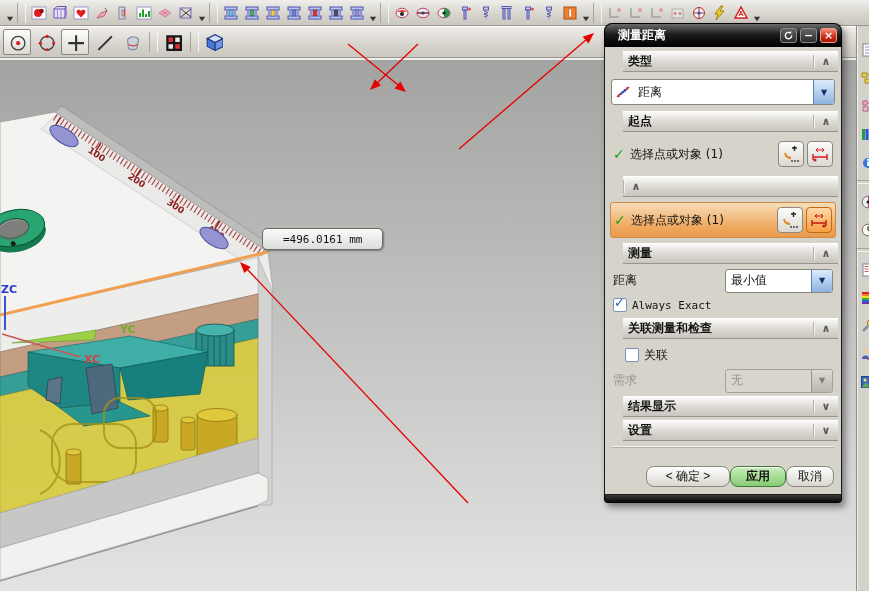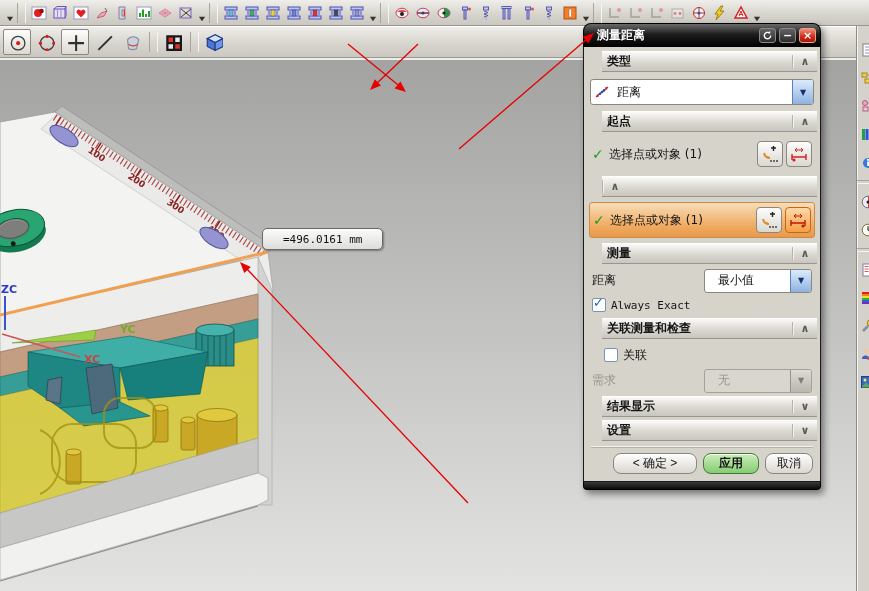--- a/index.html
+++ b/index.html
@@ -36,21 +36,21 @@
   #modelsvg,#annosvg{position:absolute;top:0;left:0;width:869px;height:591px;pointer-events:none;}
   #modelsvg{z-index:2;} #annosvg{z-index:20;}
 
   
   #measuretip{position:absolute;left:262px;top:228px;z-index:8;
       font-family:"DejaVu Sans Mono","Liberation Mono",monospace;font-size:11px;color:#111;
       background:linear-gradient(#fbfbfa,#dddddb);border:1px solid #6a6a66;border-radius:5px;
       padding:4px 20px 3px;box-shadow:1px 1px 2px rgba(0,0,0,.35);white-space:nowrap;}
 
   
-  #dlg{position:absolute;left:583px;top:23px;width:238px;z-index:10;
+  #dlg{position:absolute;left:604px;top:23px;width:238px;z-index:10;
        box-shadow:3px 4px 7px rgba(0,0,0,.45);border-radius:8px 8px 3px 3px;}
   #dlg-title{height:24px;background:linear-gradient(#6a6a6a,#1c1c1c 45%,#000);
        border:1px solid #000;border-bottom:none;border-radius:8px 8px 0 0;
        color:#fff;font-size:12px;font-weight:bold;display:flex;align-items:center;
        padding:0 4px 0 13px;box-sizing:border-box;}
   #dlg-title .spacer{flex:1;}
   .titlebtn{width:17px;height:15px;margin-left:3px;border-radius:3px;border:1px solid #8a8a8a;
        display:flex;align-items:center;justify-content:center;font-size:11px;line-height:1;
        color:#fff;background:linear-gradient(#636363,#2c2c2c);box-sizing:border-box;}
   .titlebtn.close{background:linear-gradient(#f09078,#cc2a1a 60%,#a81808);border-color:#e8a090;font-weight:bold;}
@@ -80,32 +80,32 @@
   .minibtn{width:24px;height:24px;margin-left:3px;border:1px solid #8a877f;border-radius:4px;
         background:linear-gradient(#fdfdfc,#dbd8d1);display:flex;align-items:center;justify-content:center;}
   .minibtn svg{width:18px;height:18px;}
   .minibtn.active{background:linear-gradient(#ffd9a8,#f5a045);border-color:#c06818;}
 
   .formrow{display:flex;align-items:center;margin:5px 5px 4px;height:23px;}
   .formrow .flabel{flex:1;font-size:12px;color:#141414;}
   .formrow .flabel.gray{color:#98948d;}
   .combo{width:106px;height:22px;border:1px solid #8a877f;border-radius:3px;background:#fff;
         display:flex;align-items:center;overflow:hidden;}
-  .combo .txt{flex:1;font-size:12px;padding-left:13px;color:#111;}
+  .combo .txt{flex:1;font-size:12px;padding-left:5px;color:#111;}
   .combo.gray{background:#d9d6cf;border-color:#a6a29b;}
   .combo.gray .txt{color:#98948d;}
   .cbrow{display:flex;align-items:center;margin:2px 5px 4px;height:18px;}
   .cbox{width:12px;height:12px;border:1px solid #7d92b4;background:#fff;border-radius:2px;
         position:relative;margin-right:5px;flex:0 0 auto;}
   .cbox .mark{position:absolute;left:0px;top:-4px;font-size:13px;font-weight:bold;color:#1a63c8;}
   .cblabel{font-size:12px;color:#141414;}
   .cblabel.mono{font-family:"DejaVu Sans Mono","Liberation Mono",monospace;font-size:11px;}
 
-  .btnbar{display:flex;justify-content:flex-end;align-items:center;gap:6px;
-        margin:6px 4px 7px;padding-top:5px;border-top:1px solid #b3b0a9;box-shadow:0 -1px 0 #f2f1ee;}
+  .btnbar{display:flex;justify-content:flex-end;align-items:center;gap:0;
+        margin:6px 4px 7px;padding-top:18px;border-top:1px solid #b3b0a9;box-shadow:0 -1px 0 #f2f1ee;}
   .dlgbtn{height:21px;border:1px solid #8a877f;border-radius:8px;font-size:12px;color:#141414;
         background:linear-gradient(#fefefe,#dad7d0);display:flex;align-items:center;justify-content:center;
         box-shadow:inset 0 1px 0 #fff;}
   .dlgbtn.ok{width:84px;}
   .dlgbtn.apply{width:56px;background:linear-gradient(#c9eeb9,#86cc74);border-color:#3f7a32;font-weight:bold;}
   .dlgbtn.cancel{width:48px;}
 </style>
 </head>
 <body>
 

